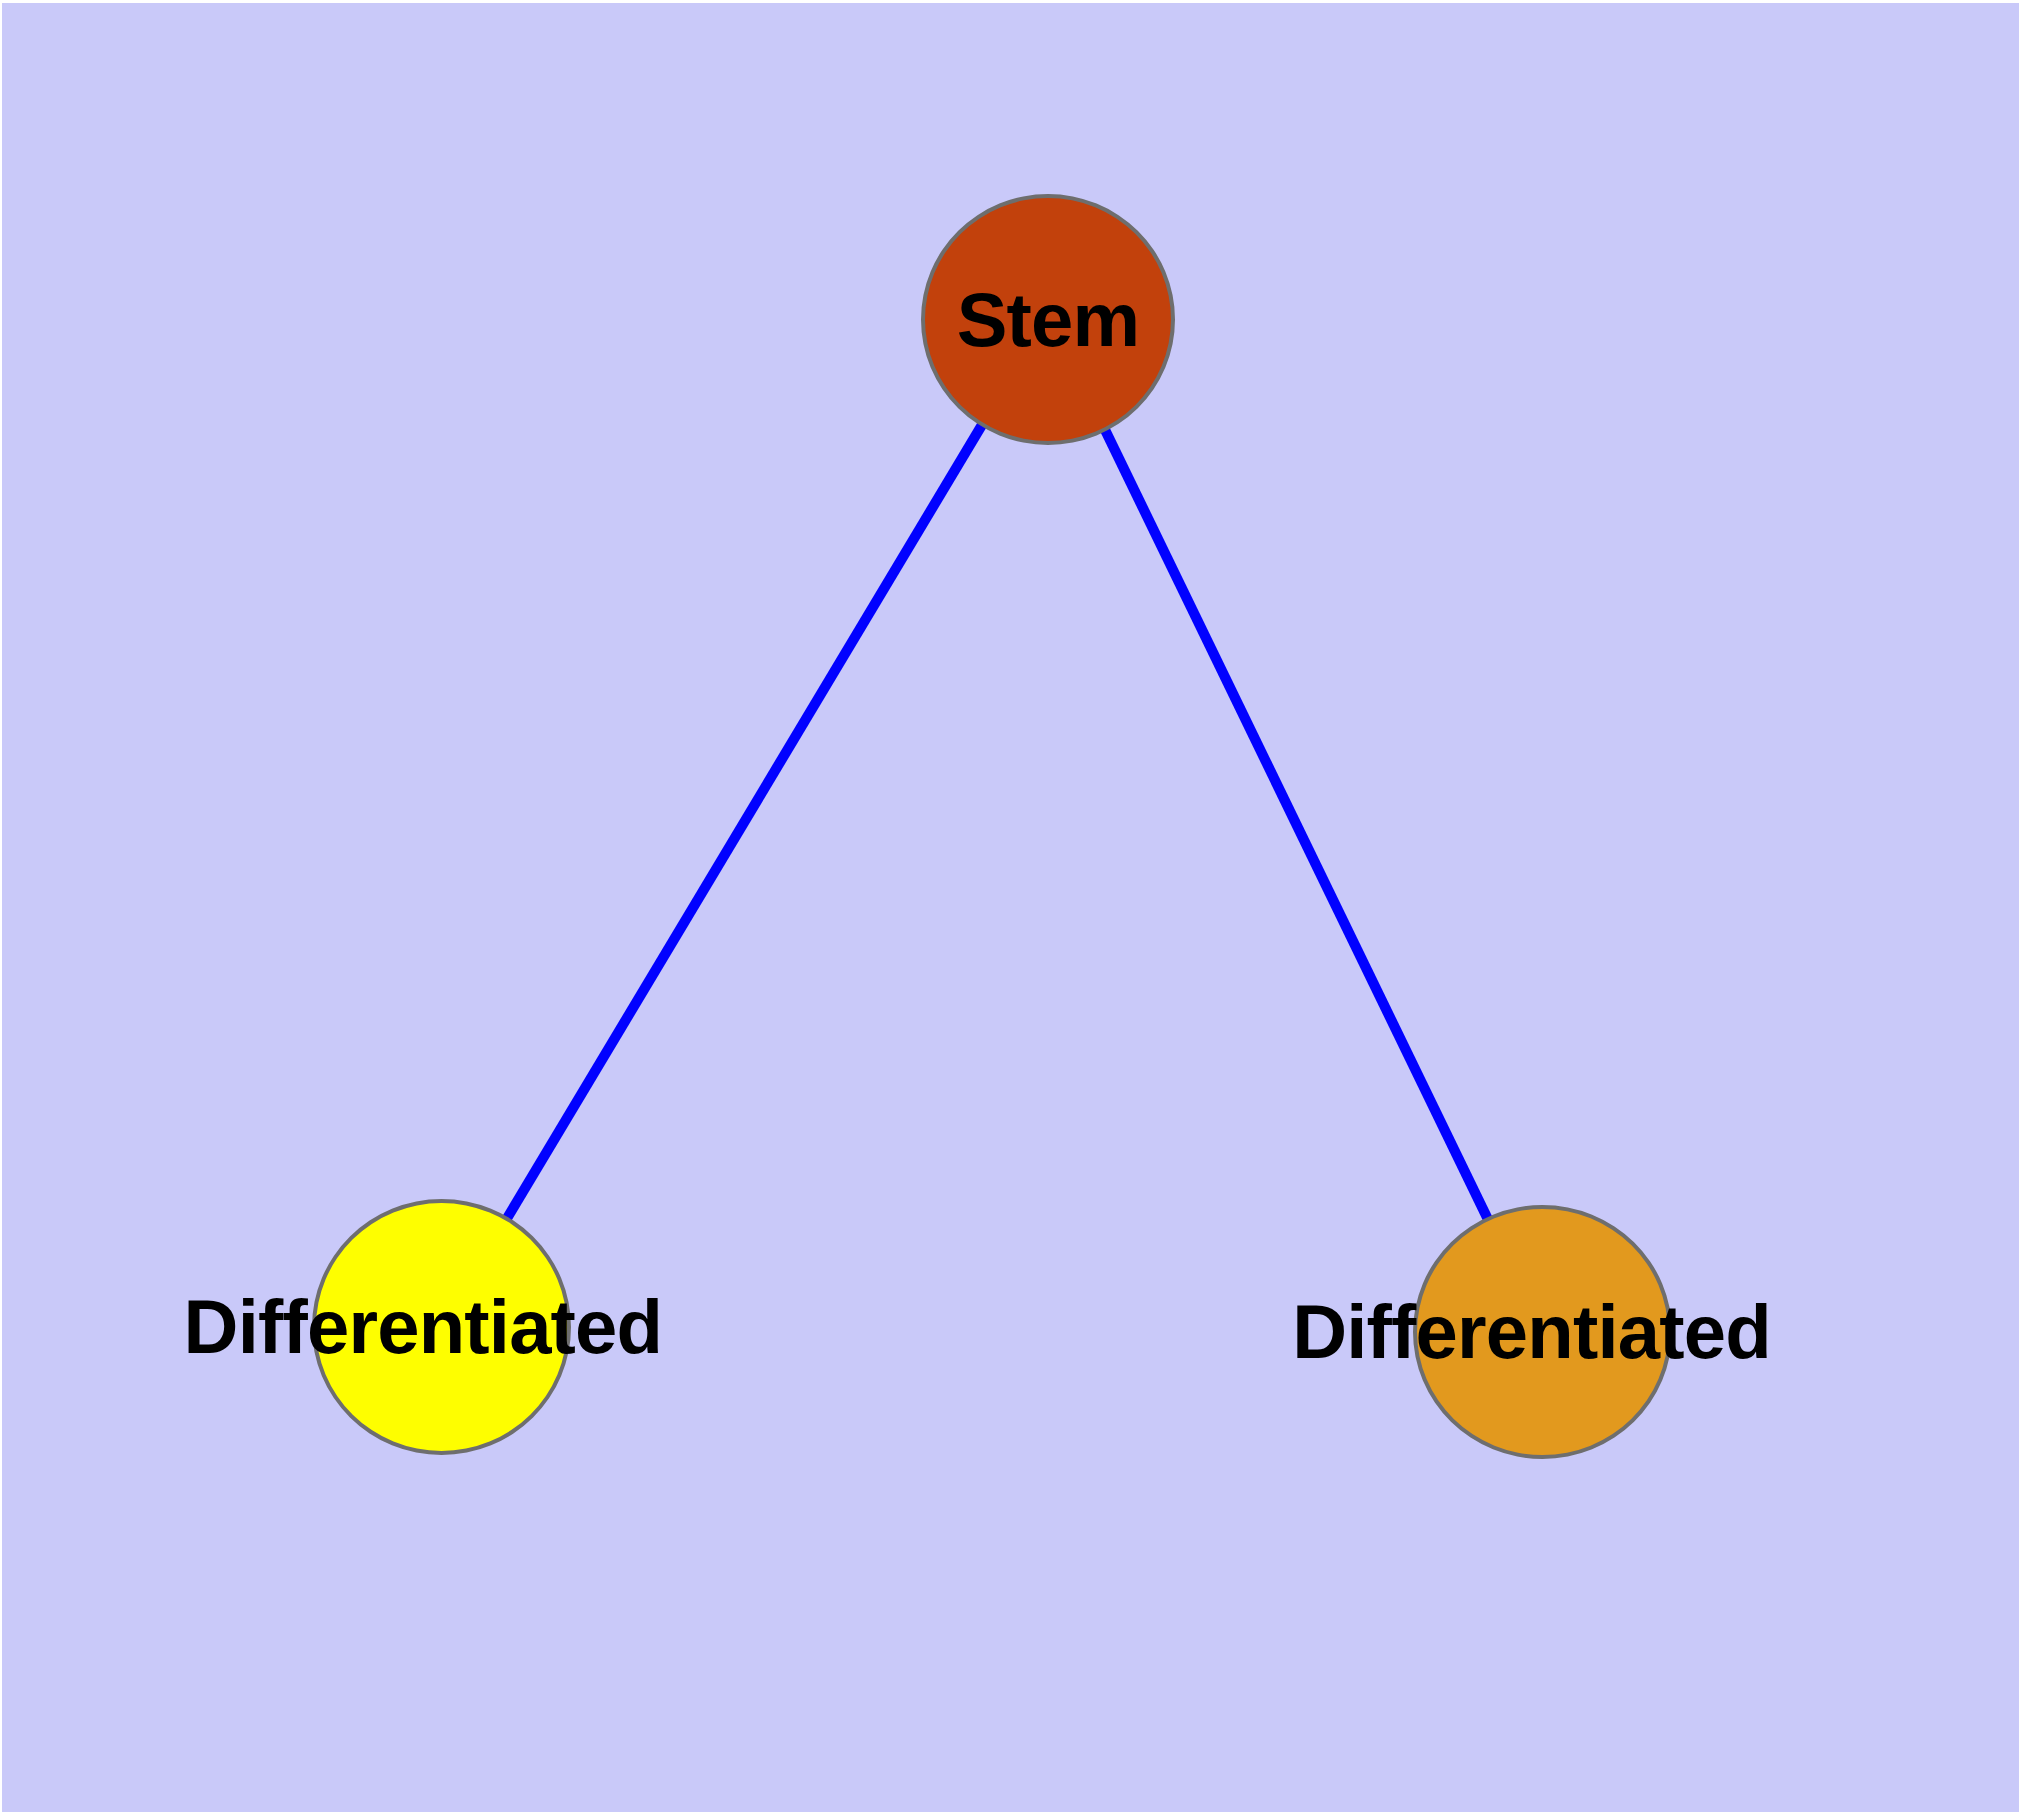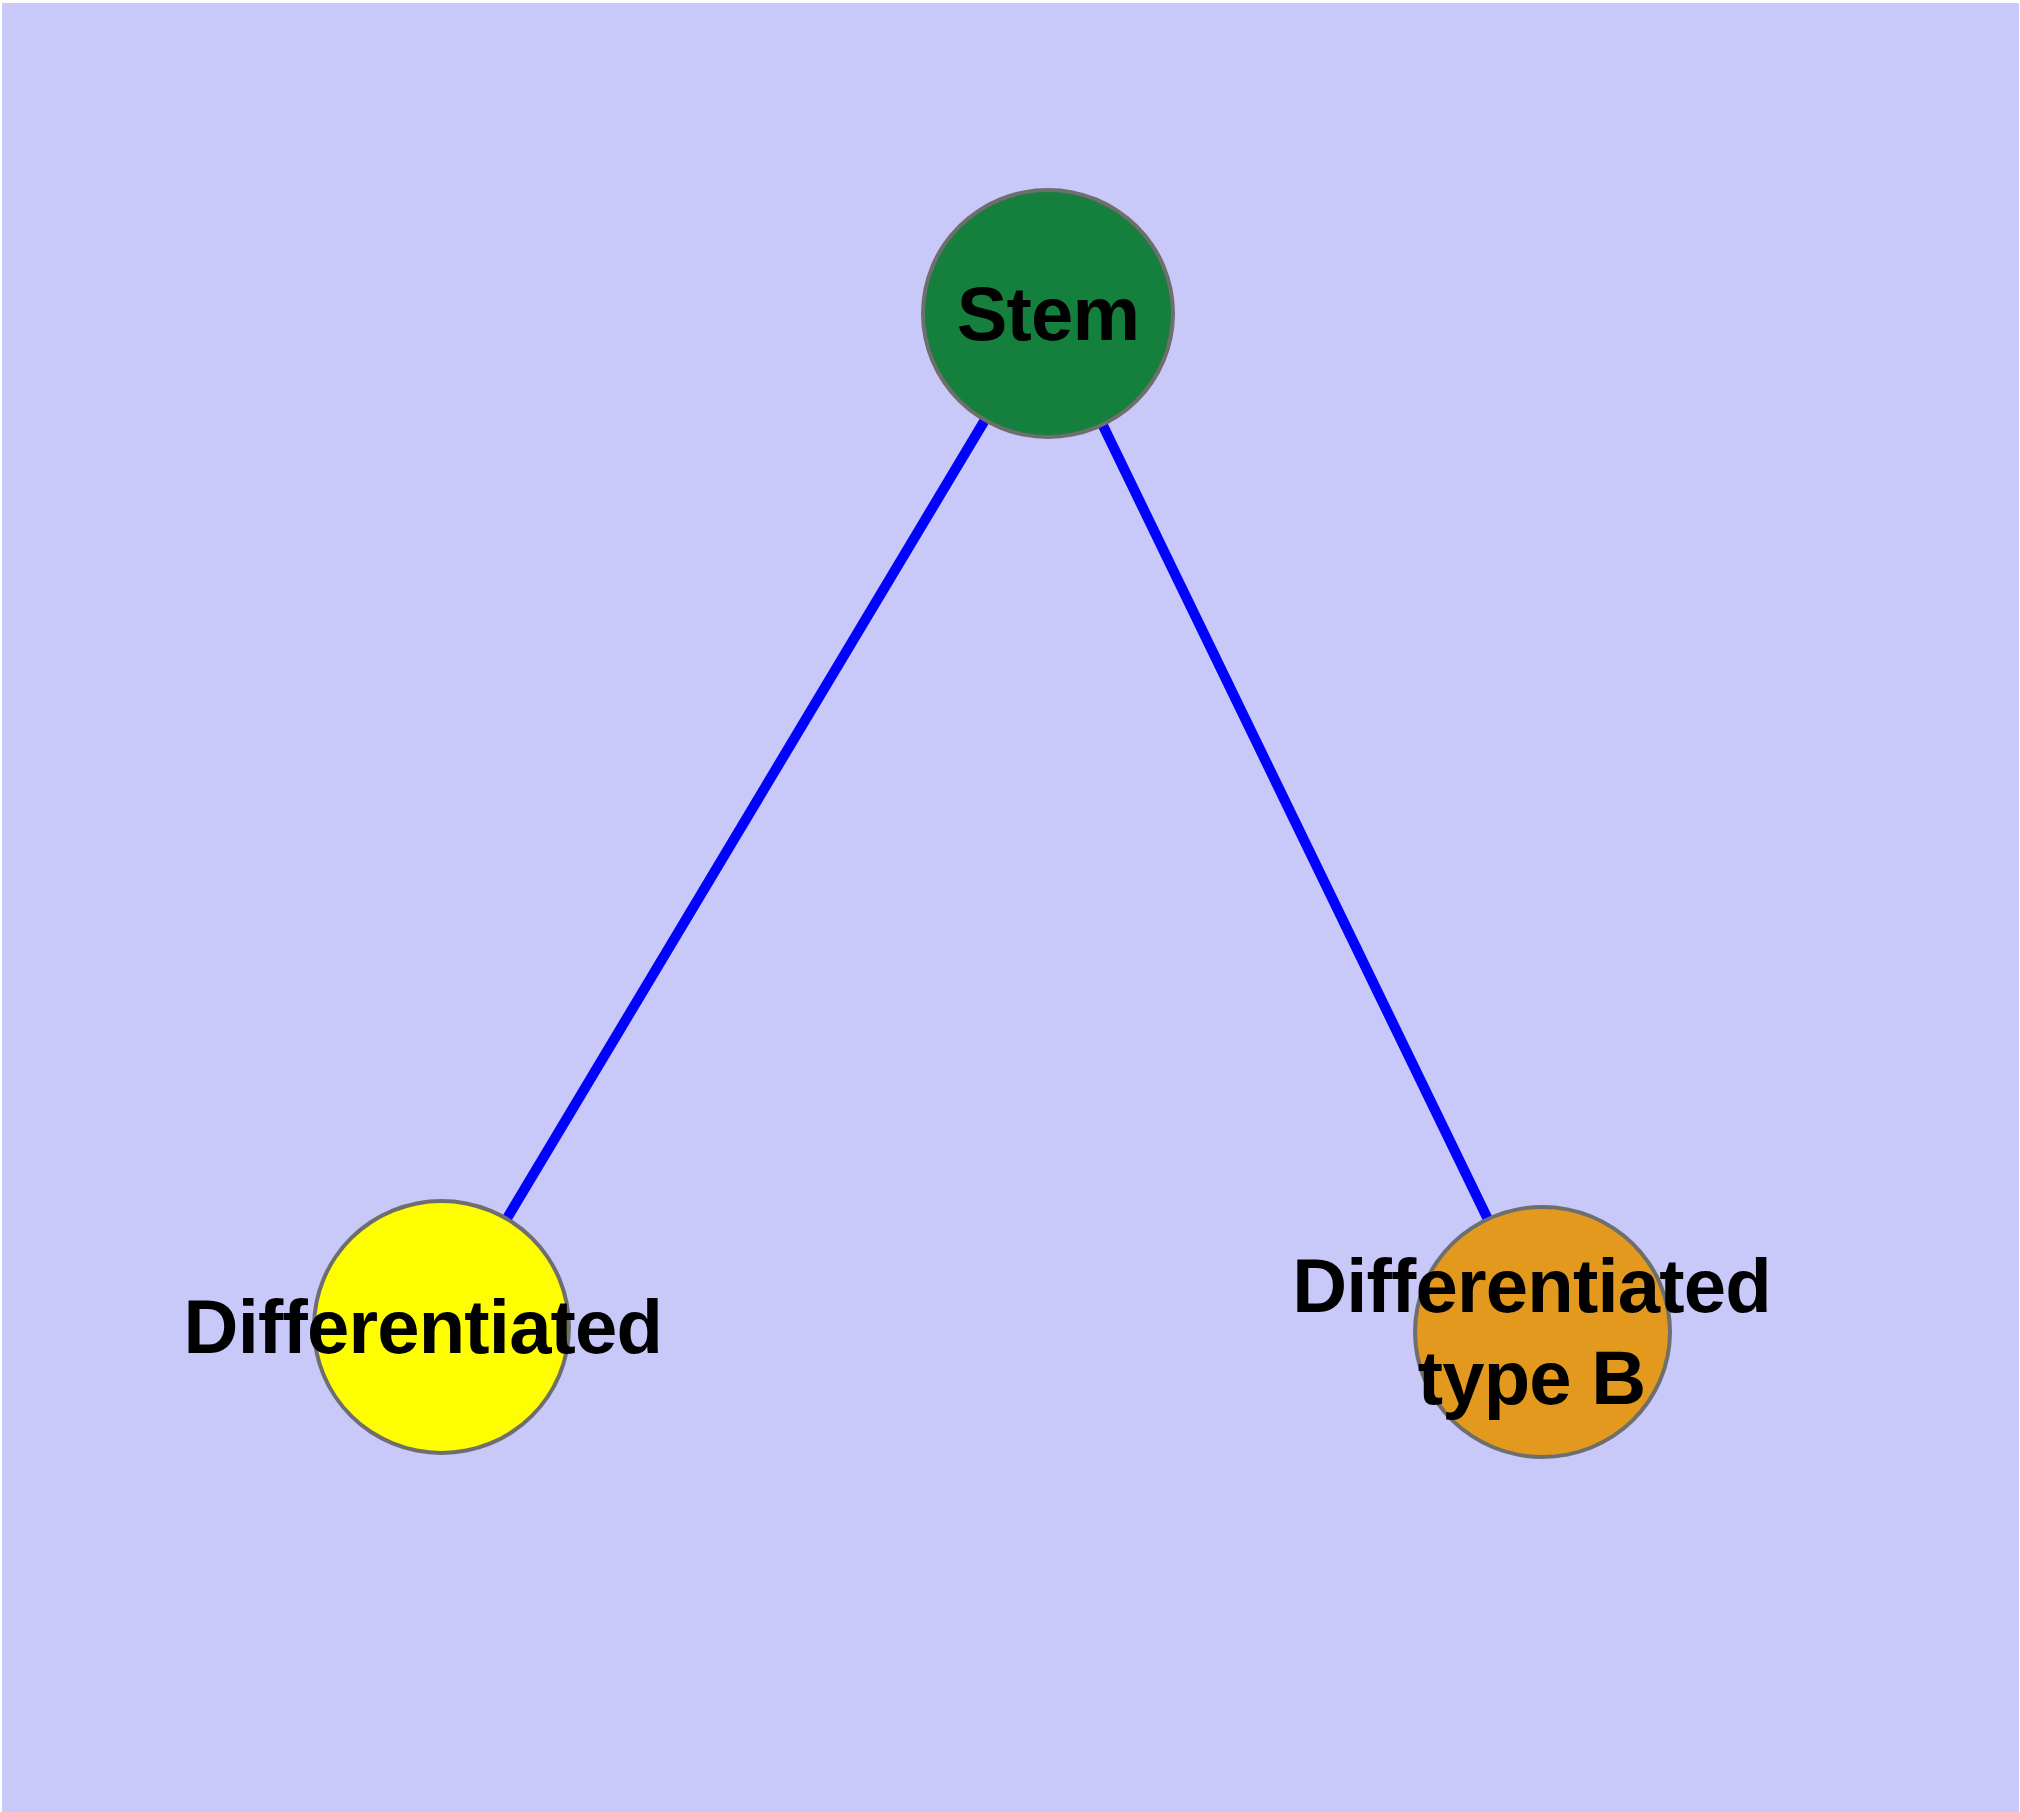--- a/index.html
+++ b/index.html
@@ -52,33 +52,32 @@
 
 <div class="page" style="background: rgb(255, 255, 255);">
 
   <div class="field" style="background: rgb(201, 201, 249);"></div>
 
   <svg class="edges" width="2021" height="1812" viewBox="0 0 2384 2138">
       <line x1="1237" y1="370" x2="521" y2="1566" stroke="#0101FF" stroke-width="12"></line>
       <line x1="1237" y1="370" x2="1820" y2="1572" stroke="#0101FF" stroke-width="12"></line>
     </svg>
 
-  <div class="node" style="left: 921px; top: 188px; width: 254px; height: 251px; background: #15803d; border-color: rgb(110, 110, 110); border-width: 4.2px;">
+  <div class="node" style="left: 921px; top: 194px; width: 254px; height: 251px; background: #c2410c; border-color: rgb(110, 110, 110); border-width: 4.2px;">
     <div class="label" style="color: rgb(0, 0, 0); transform: translate(calc(-50% + 0px), -50%);">
       <div>Stem</div>
     </div>
   </div>
 
   <div class="node" style="left: 312px; top: 1199px; width: 259px; height: 256px; background: rgb(254, 254, 0); border-color: rgb(110, 110, 110); border-width: 4.2px;">
     <div class="label" style="color: rgb(0, 0, 0); transform: translate(calc(-50% - 18.6px), -50%);">
       <div>Differentiated</div>
     </div>
   </div>
 
   <div class="node" style="left: 1413px; top: 1205px; width: 259px; height: 254px; background: rgb(226, 153, 30); border-color: rgb(110, 110, 110); border-width: 4.2px;">
     <div class="label" style="color: rgb(0, 0, 0); transform: translate(calc(-50% - 11px), -50%);">
       <div>Differentiated</div>
-      <div>type B</div>
     </div>
   </div>
 
 </div>
 
 
 </body></html>

